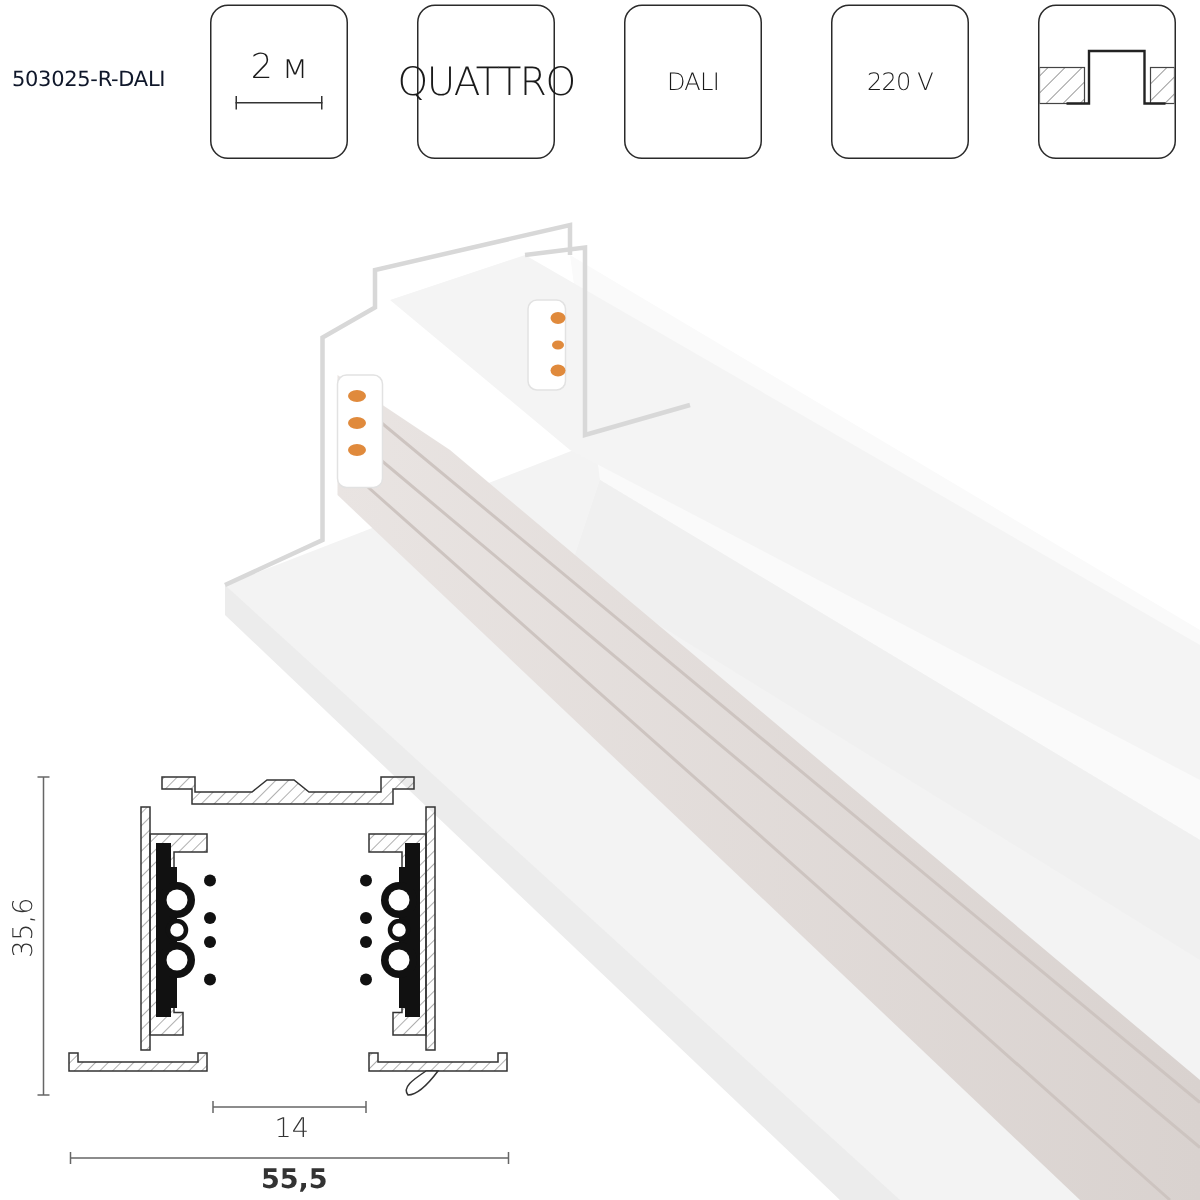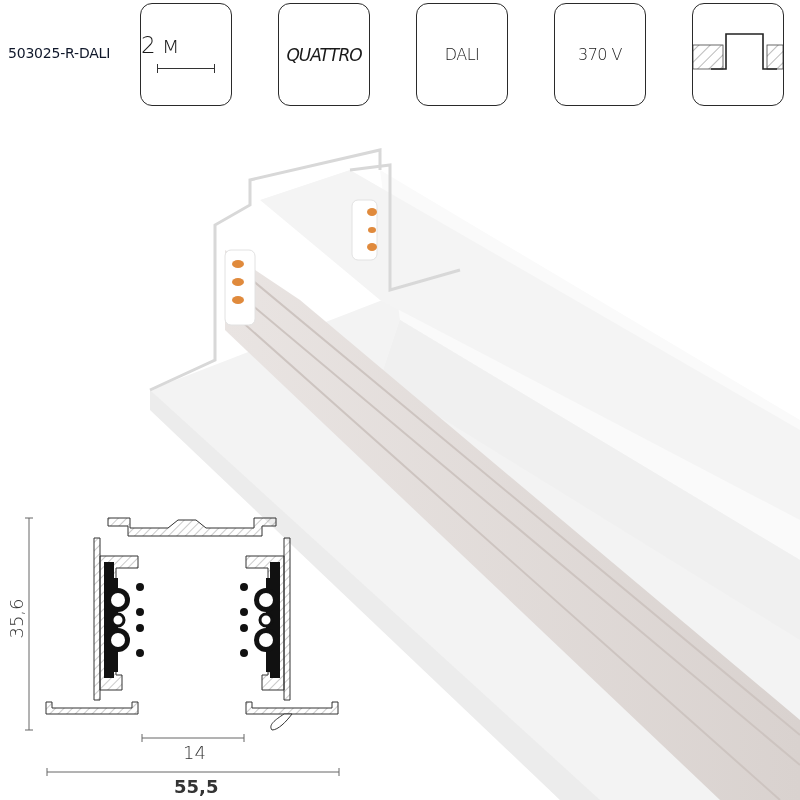--- a/index.html
+++ b/index.html
@@ -1,22 +1,22 @@
 <!DOCTYPE html>
 <html><head>
 <meta charset="utf-8">
 <style>
   html,body{margin:0;padding:0;background:#ffffff;}
   body{width:800px;height:800px;position:relative;overflow:hidden;font-family:"DejaVu Sans","Liberation Sans",sans-serif;color:#1a1a1a;}
   .sku{position:absolute;left:8px;top:45px;font-size:14px;color:#0f172a;letter-spacing:-0.2px;}
   .badge{position:absolute;top:3px;width:92px;height:103px;border:1.6px solid #2a2a2a;border-radius:12px;box-sizing:border-box;background:#fff;display:flex;align-items:center;justify-content:center;}
   .badge .txt{font-size:16px;font-weight:300;color:#1a1a1a;letter-spacing:-0.5px;}
-  .badge .txt.sm{font-size:17px;letter-spacing:-1px;font-style:italic;}
+  .badge .txt.sm{font-size:26px;letter-spacing:-1px;}
   .b1{left:140px}.b2{left:278px}.b3{left:416px}.b4{left:554px}.b5{left:692px}
-  .b1 .txt{position:absolute;top:28px;left:0;right:0;font-size:23px;}
+  .b1 .txt{position:absolute;top:28px;left:0;right:0;text-align:center;font-size:23px;}
   .scale-line{position:absolute;left:16px;right:16px;top:64px;height:0;border-top:1.6px solid #333;}
   .scale-line:before,.scale-line:after{content:"";position:absolute;top:-5px;width:0;height:9px;border-left:1.6px solid #333;}
   .scale-line:before{left:0}.scale-line:after{right:0}
   svg{display:block}
   .product{position:absolute;left:0;top:110px;width:800px;height:690px;}
   .drawing{position:absolute;left:0;top:500px;width:360px;height:300px;}
   .dim{position:absolute;font-size:18px;color:#333;font-weight:300;}
 </style>
 </head>
 <body>
@@ -27,21 +27,21 @@
   <span class="txt">2 м</span>
   <div class="scale-line"></div>
 </div>
 <div class="badge b2">
   <span class="txt sm">QUATTRO</span>
 </div>
 <div class="badge b3">
   <span class="txt">DALI</span>
 </div>
 <div class="badge b4">
-  <span class="txt">370 V</span>
+  <span class="txt">220 V</span>
 </div>
 <div class="badge b5">
   <svg width="90" height="100" viewBox="0 0 90 100">
     <defs>
       <pattern id="hatch" width="8" height="8" patternUnits="userSpaceOnUse" patternTransform="rotate(45)">
         <line x1="0" y1="0" x2="0" y2="8" stroke="#555" stroke-width="0.8"></line>
       </pattern>
     </defs>
     <rect x="0" y="40" width="30" height="24" fill="url(#hatch)" stroke="#444" stroke-width="0.8"></rect>
     <rect x="74" y="40" width="16" height="24" fill="url(#hatch)" stroke="#444" stroke-width="0.8"></rect>

